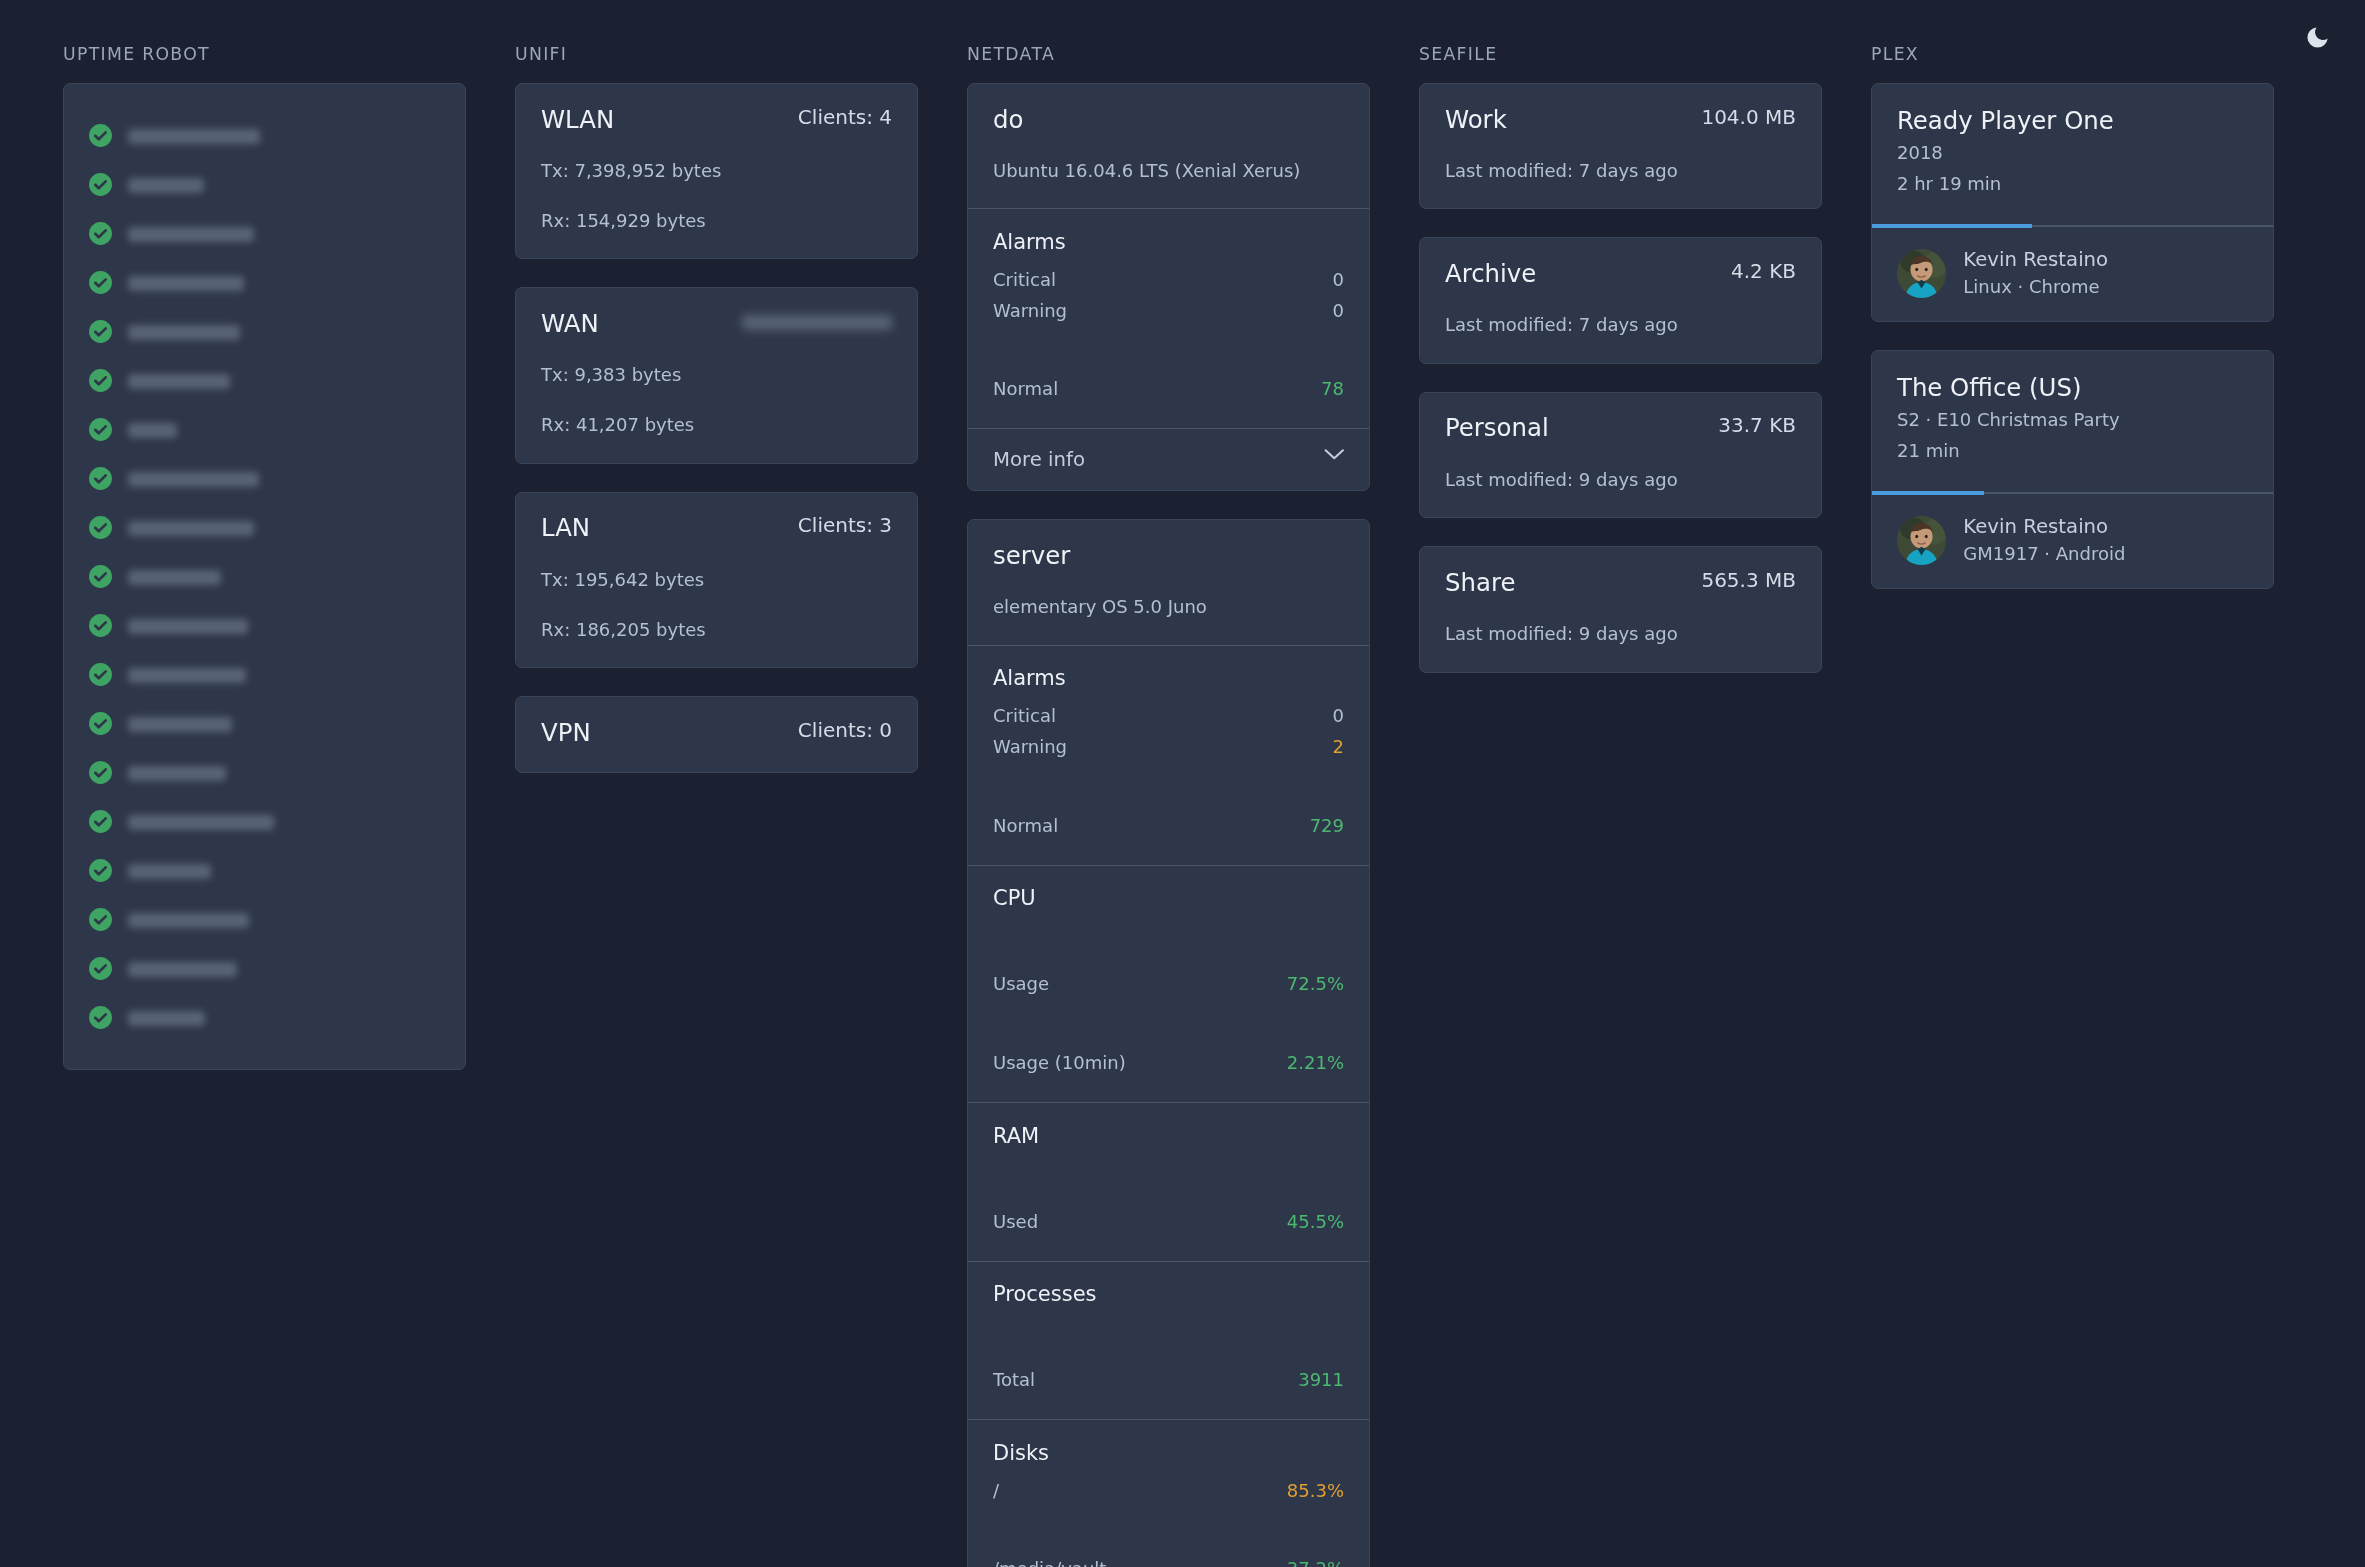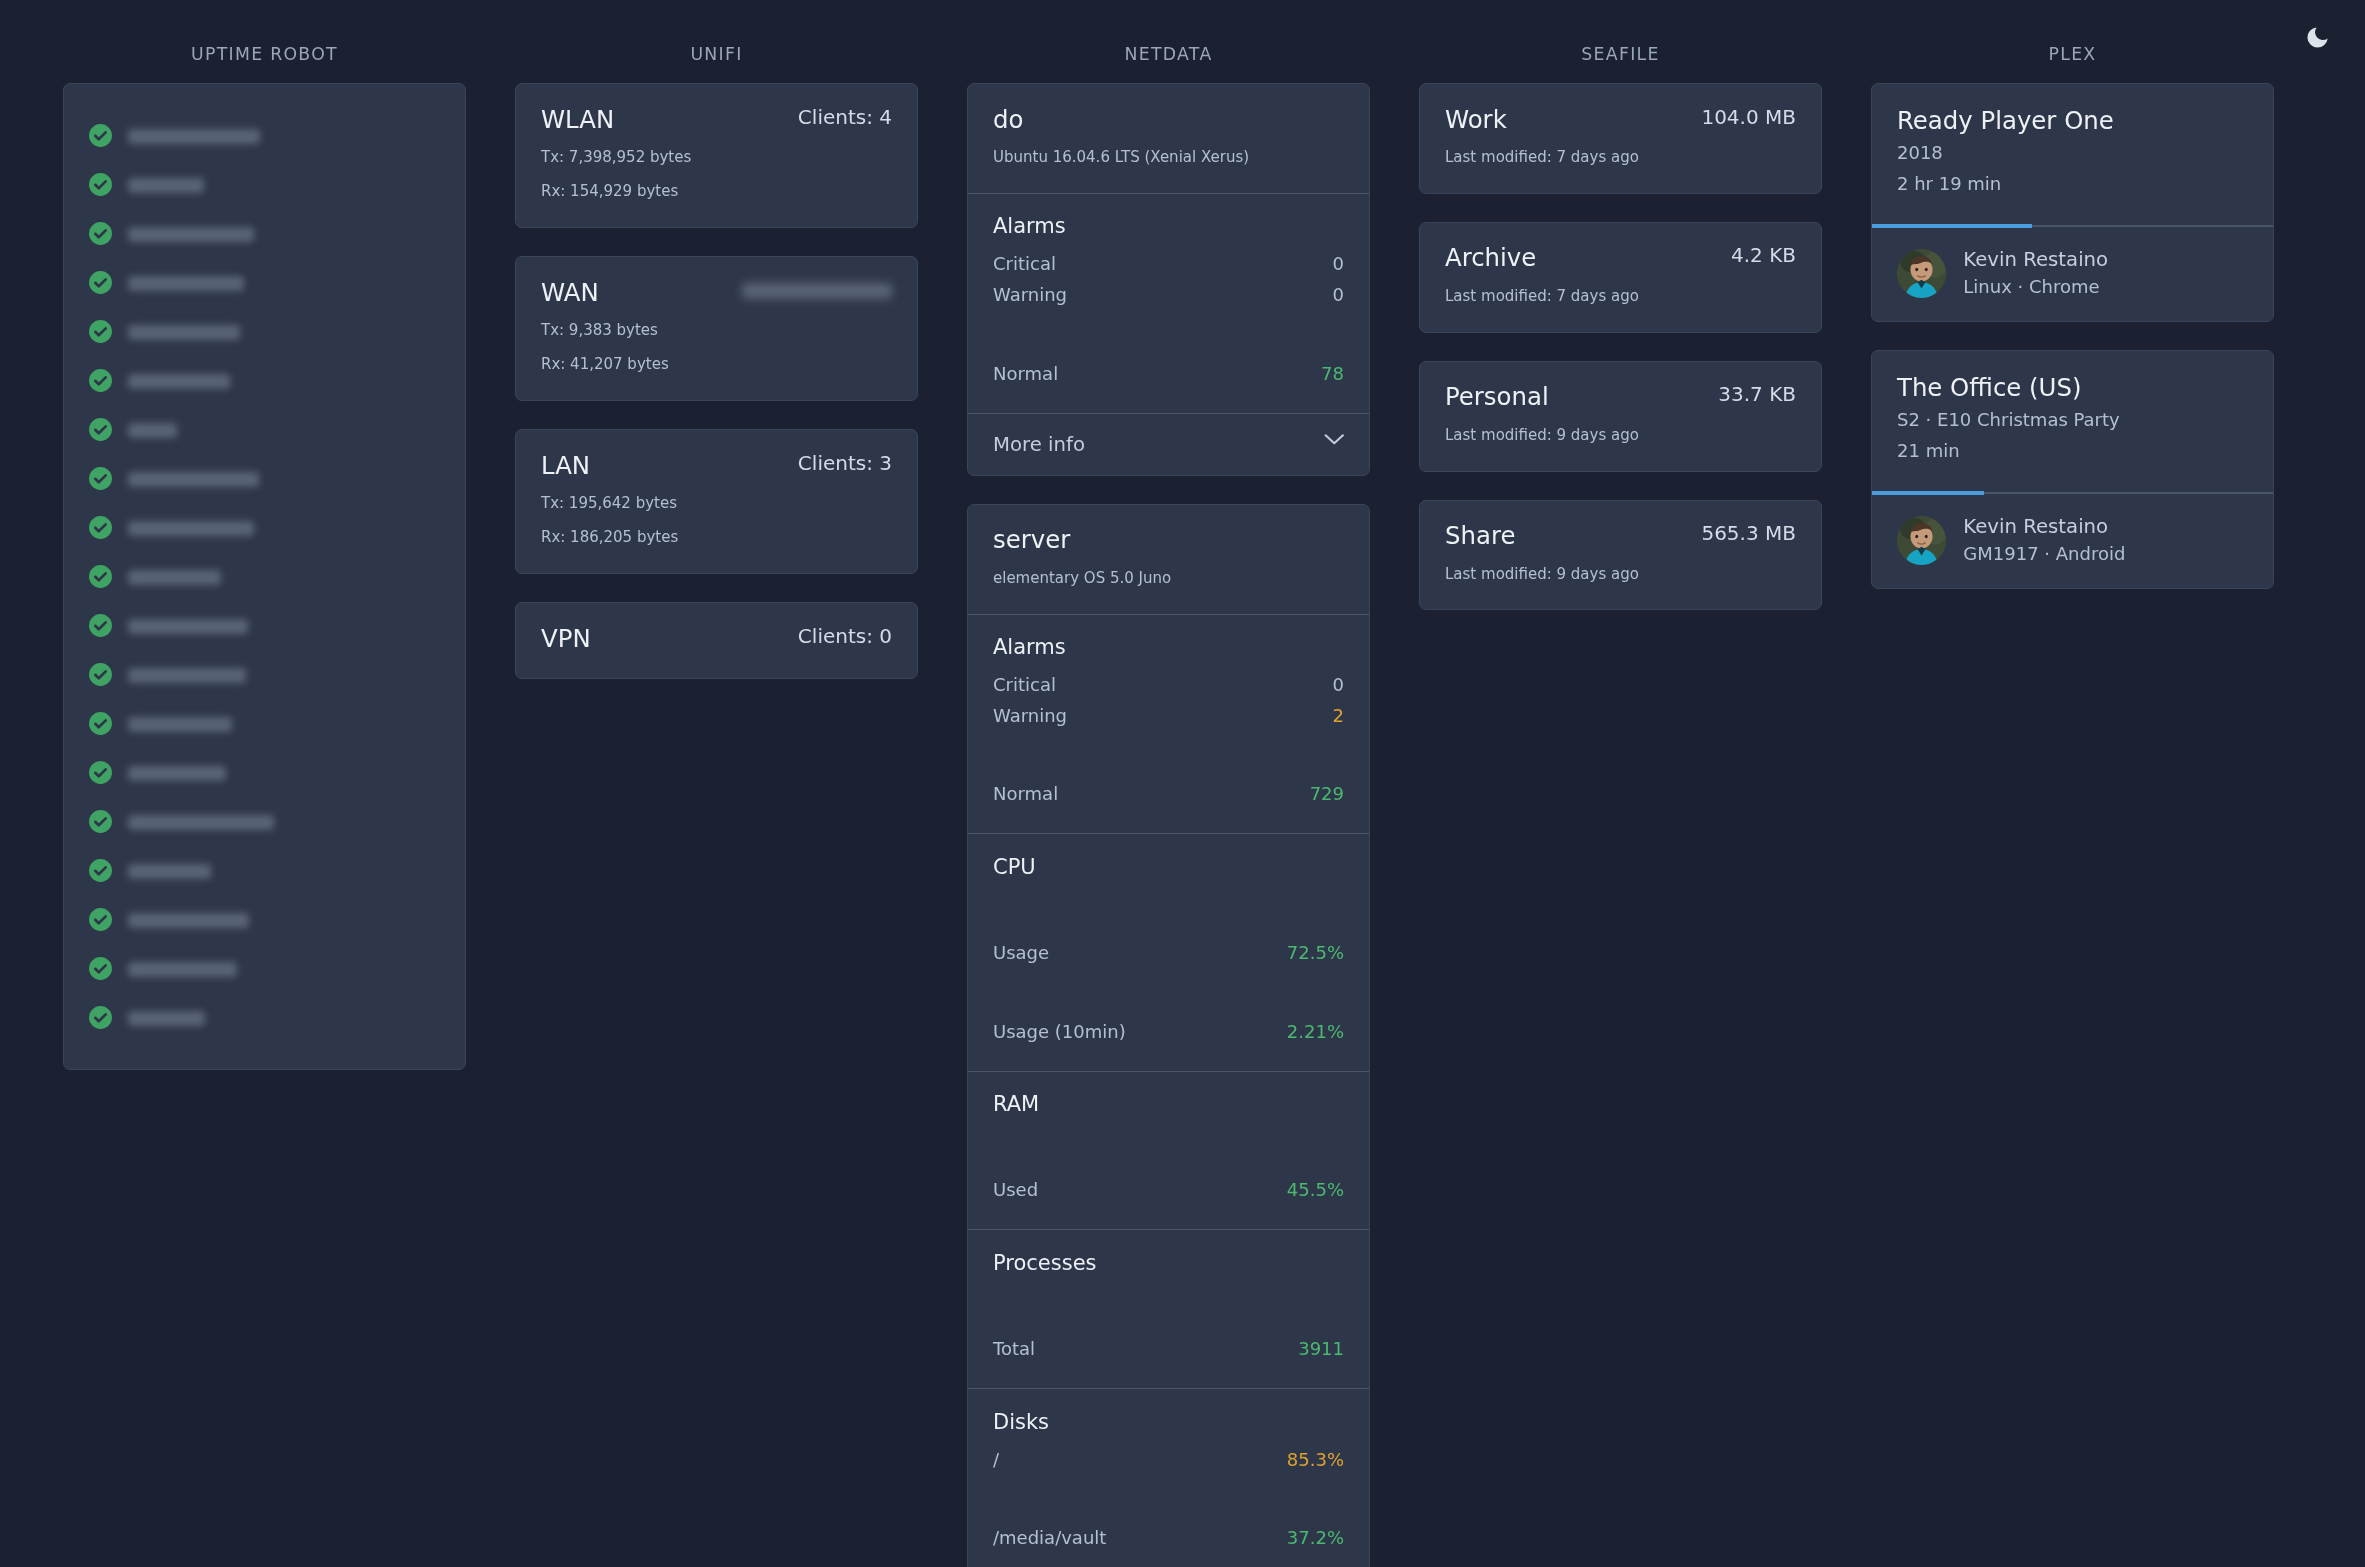--- a/index.html
+++ b/index.html
@@ -37,21 +37,21 @@
   
   .columns {
     display: flex;
     align-items: flex-start;
     padding: 44px 63px 0 63px;
     gap: 49px;
   }
   .column { width: 403px; flex: 0 0 403px; }
 
   .column-title {
-    text-align: center;
+    text-align: left;
     color: #9aa6ba;
     font-size: 17.3px;
     letter-spacing: 1.3px;
     text-transform: uppercase;
     margin-bottom: 19px;
     font-weight: 400;
   }
 
   
   .card {
@@ -66,23 +66,23 @@
   .card-pad { padding: 20.5px 25px 23.6px 25px; border-radius: 28px; }
 
   .card-title {
     color: #eef2f7;
     font-size: 24.4px;
     font-weight: 400;
     line-height: 1.25;
   }
   .card-sub {
     color: #b4c0d1;
-    font-size: 15px;
+    font-size: 18px;
     line-height: 1.55;
-    margin-top: 11px;
+    margin-top: 22px;
   }
   .card-right {
     color: #d4dce8;
     font-size: 20px;
     font-weight: 400;
     white-space: nowrap;
   }
   .row-between { display: flex; align-items: flex-start; justify-content: space-between; }
 
   

